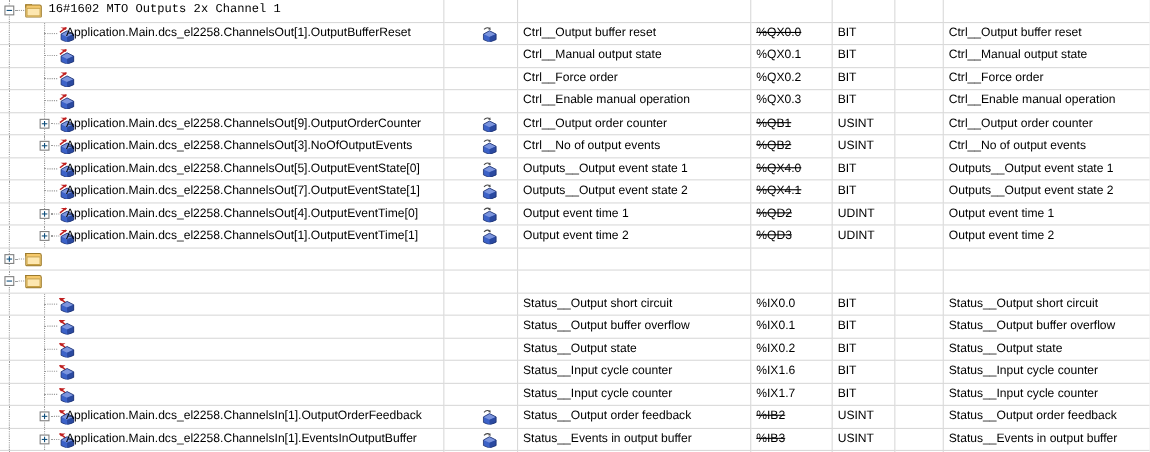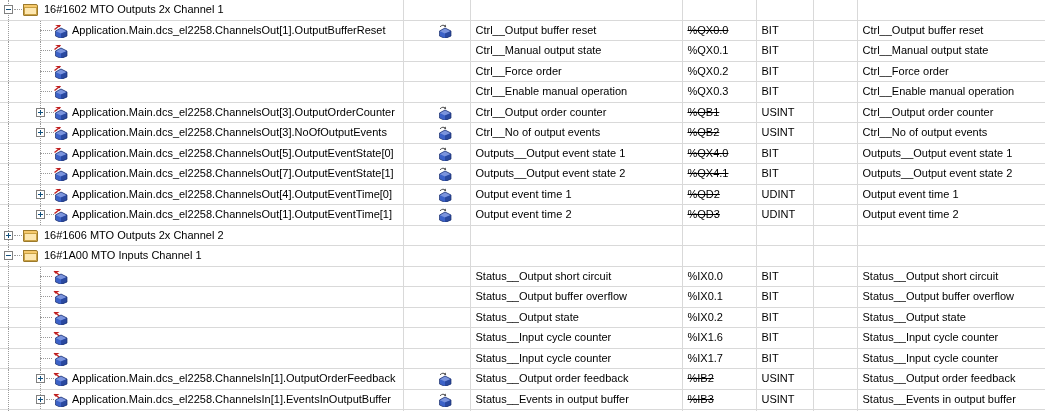--- a/index.html
+++ b/index.html
@@ -123,26 +123,26 @@
   
   .varicon {
     position: absolute;
     left: 53px; top: 3px;
     width: 16px; height: 14px;
   }
   .varicon svg { display: block; }
 
   .tree-label {
     position: absolute;
-    left: 72px;
+    left: 60px;
     top: 0;
     line-height: 19px;
     font-size: 11px;
   }
-  .folder-label { left: 44px; }
+  .folder-label { left: 44px; font-family: Liberation Mono, monospace; }
 
   
   .mapicon {
     width: 100%;
     height: 19.5px;
     position: relative;
   }
   .mapicon svg {
     position: absolute;
     left: 33px; top: 3px;
@@ -311,21 +311,21 @@
             <span class="varicon">
               <svg width="16" height="14" viewBox="0 0 16 14">
                 <path d="M2 1 L8 1 L6.5 3.2 Z" fill="#c02020"></path>
                 <path d="M1.5 5.5 L7 1.2" stroke="#c02020" stroke-width="1.4" fill="none"></path>
                 <path d="M8 4 L14 7 L14 12 L8 14.5 L2.5 12 L2.5 7 Z" fill="#3c62c8"></path>
                 <path d="M8 4 L14 7 L8 9.6 L2.5 7 Z" fill="#7b94dd"></path>
                 <path d="M8 9.6 L14 7 L14 12 L8 14.5 Z" fill="#2a49a0"></path>
                 <path d="M8 4 L14 7 L14 12 L8 14.5 L2.5 12 L2.5 7 Z" fill="none" stroke="#1b2f6b" stroke-width="0.7"></path>
               </svg>
             </span>
-            <span class="tree-label">Application.Main.dcs_el2258.ChannelsOut[3].OutputOrderCounter</span>
+            <span class="tree-label">Application.Main.dcs_el2258.ChannelsOut[9].OutputOrderCounter</span>
           </div>
         </td>
         <td>
           <div class="mapicon">
             <svg width="16" height="14" viewBox="0 0 16 14">
               <path d="M3 2.8 C5 0.8 7 0.8 8.2 2.2" stroke="#4a4a4a" stroke-width="1" fill="none"></path>
               <path d="M8.6 0.6 L9.2 3.2 L6.8 2.6 Z" fill="#4a4a4a"></path>
               <path d="M8 4 L14 7 L14 12 L8 14.5 L2.5 12 L2.5 7 Z" fill="#3c62c8"></path>
               <path d="M8 4 L14 7 L8 9.6 L2.5 7 Z" fill="#7b94dd"></path>
               <path d="M8 9.6 L14 7 L14 12 L8 14.5 Z" fill="#2a49a0"></path>
@@ -531,42 +531,40 @@
         <td>
           <div class="tree">
             <span class="guide g1"></span>
             <span class="twisty plus tw-l0"></span>
             <span class="dash dash-l0"></span>
             <span class="folder">
               <span class="tab"></span>
               <span class="back"></span>
               <span class="face"></span>
             </span>
-            <span class="tree-label folder-label">16#1606 MTO Outputs 2x Channel 2</span>
           </div>
         </td>
         <td></td>
         <td><span class="txt"></span></td>
         <td><span class="txt"></span></td>
         <td><span class="txt"></span></td>
         <td><span class="txt"></span></td>
         <td><span class="txt"></span></td>
       </tr>
       <tr>
         <td>
           <div class="tree">
             <span class="guide g1"></span>
             <span class="twisty tw-l0"></span>
             <span class="dash dash-l0"></span>
             <span class="folder">
               <span class="tab"></span>
               <span class="back"></span>
               <span class="face"></span>
             </span>
-            <span class="tree-label folder-label">16#1A00 MTO Inputs Channel 1</span>
           </div>
         </td>
         <td></td>
         <td><span class="txt"></span></td>
         <td><span class="txt"></span></td>
         <td><span class="txt"></span></td>
         <td><span class="txt"></span></td>
         <td><span class="txt"></span></td>
       </tr>
       <tr>

